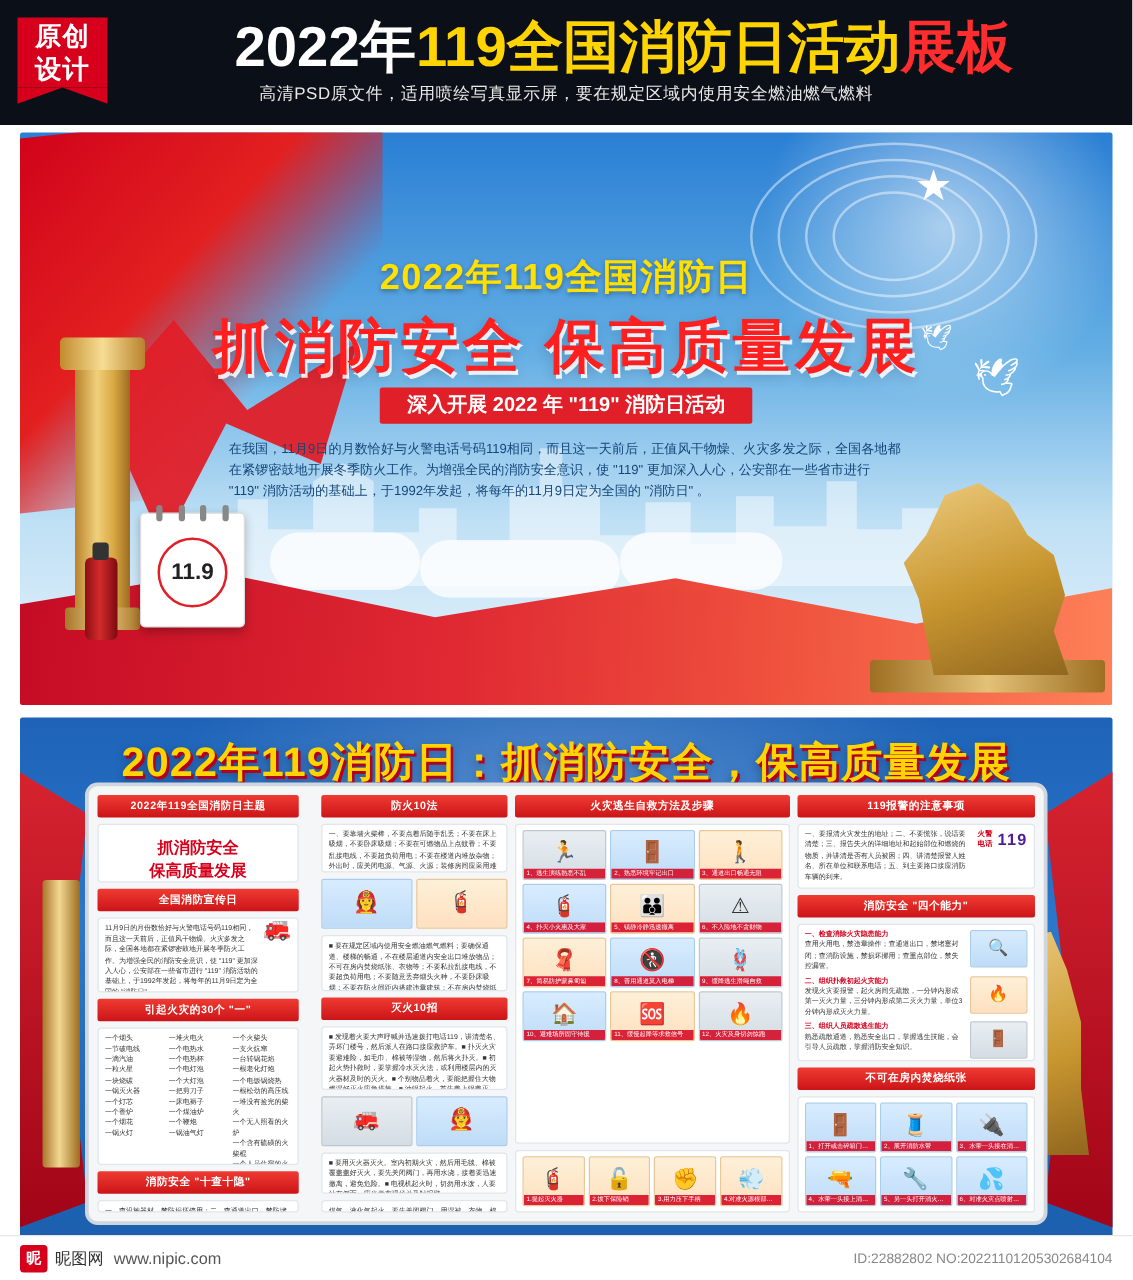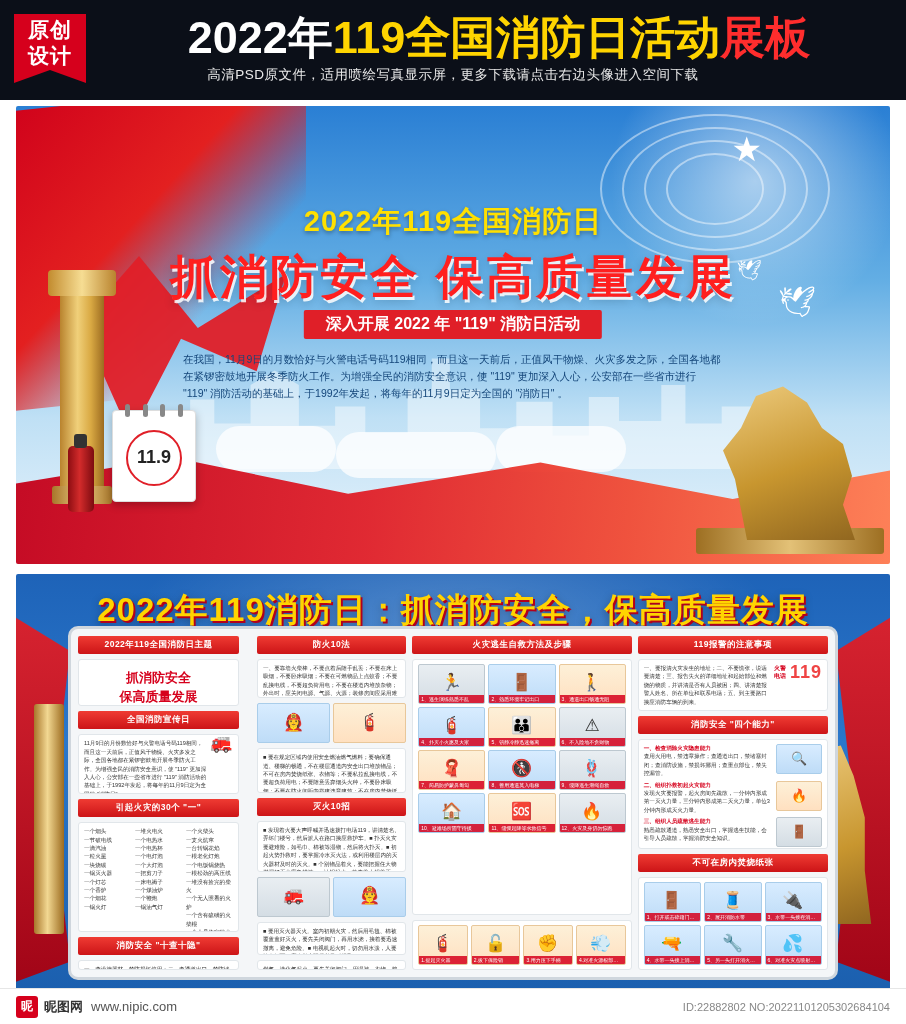--- a/index.html
+++ b/index.html
@@ -269,54 +269,54 @@
     position:absolute; left:50%; top:46%; transform:translate(-50%,-50%);
     font-size:17px; line-height:17px;
   }
   .fire-icon{
     position:absolute; left:6px; top:6px; font-size:13px; color:#e85c1a;
   }
   .phone-box{
     display:flex; align-items:center; justify-content:center; gap:4px;
     background:#fff; border:1px solid #e1e6ea; border-radius:3px; padding:3px;
   }
-  .phone-num{ color:#ef4444; font-size:18px; font-weight:bold; letter-spacing:1px;}
+  .phone-num{ color:#4c1d95; font-size:13px; font-weight:bold; letter-spacing:1px;}
   .phone-lbl{ color:#d6001c; font-size:6px; font-weight:bold; line-height:8px;}
   .two-col-list{ display:flex; gap:4px; }
   .two-col-list > div{ flex:1; }
   .li{ display:block; }
   .hi{ color:#d6001c; font-weight:bold; }
 
   
   .footer{
     position:absolute; left:0; right:0; bottom:0; height:36px;
     display:flex; align-items:center; padding:0 16px;
     background:#fff; border-top:1px solid #e6e6e6;
   }
   .logo-mark{
     width:22px; height:22px; background:#d6001c; color:#fff;
     font-size:12px; font-weight:bold; display:flex; align-items:center; justify-content:center;
     border-radius:3px; margin-right:6px;
   }
-  .logo-text{ font-size:13px; color:#333; font-weight:bold;}
+  .logo-text{ font-size:13px; color:#333; font-weight:normal;}
   .site-url{ font-size:13px; color:#555; margin-left:8px;}
   .footer-id{ margin-left:auto; font-size:11px; color:#888;}
 </style>
 </head>
 <body>
 
 <div class="top-header">
   <div class="badge">
     <span>原创</span><br>
     <span>设计</span>
   </div>
   <div class="title-main">
     <span class="t-w">2022年</span><span class="t-y">119全国消防日活动</span><span class="t-r">展板</span>
   </div>
-  <div class="subtitle">高清PSD原文件，适用喷绘写真显示屏，更多下载请点击右边头像进入空间下载</div>
+  <div class="subtitle">高清PSD原文件，适用喷绘写真显示屏，要在规定区域内使用安全燃油燃气燃料</div>
 </div>
 
 <div class="banner">
   <div class="sky-glow"></div>
   <div class="rings">
     <div class="r1"></div>
       <div class="r2"></div>
       <div class="r3"></div>
       <div class="r4"></div>
   </div>

